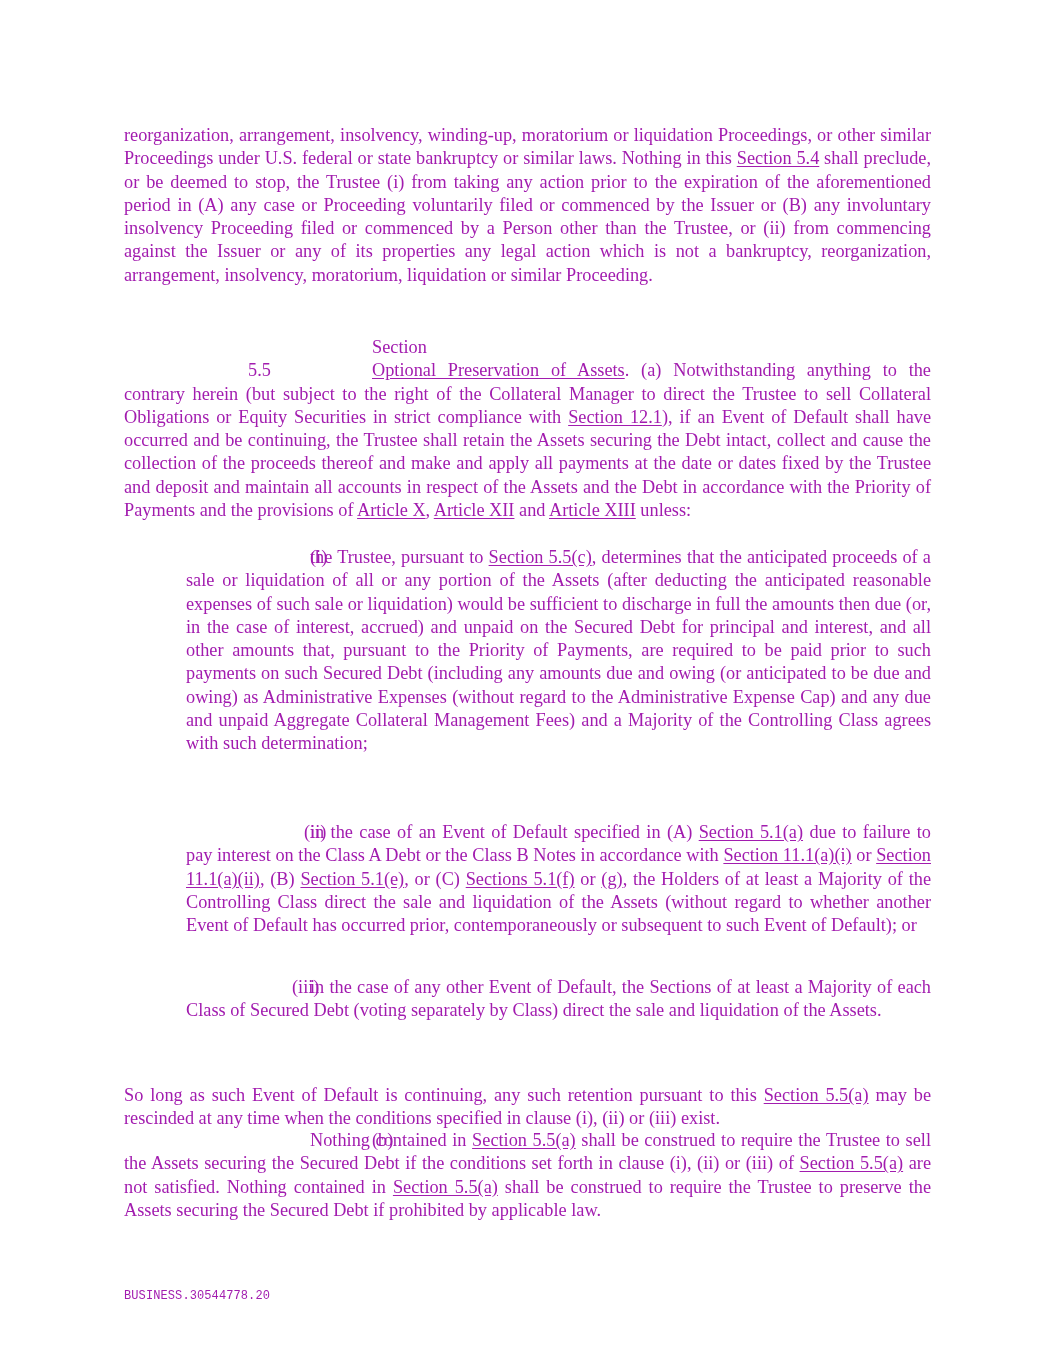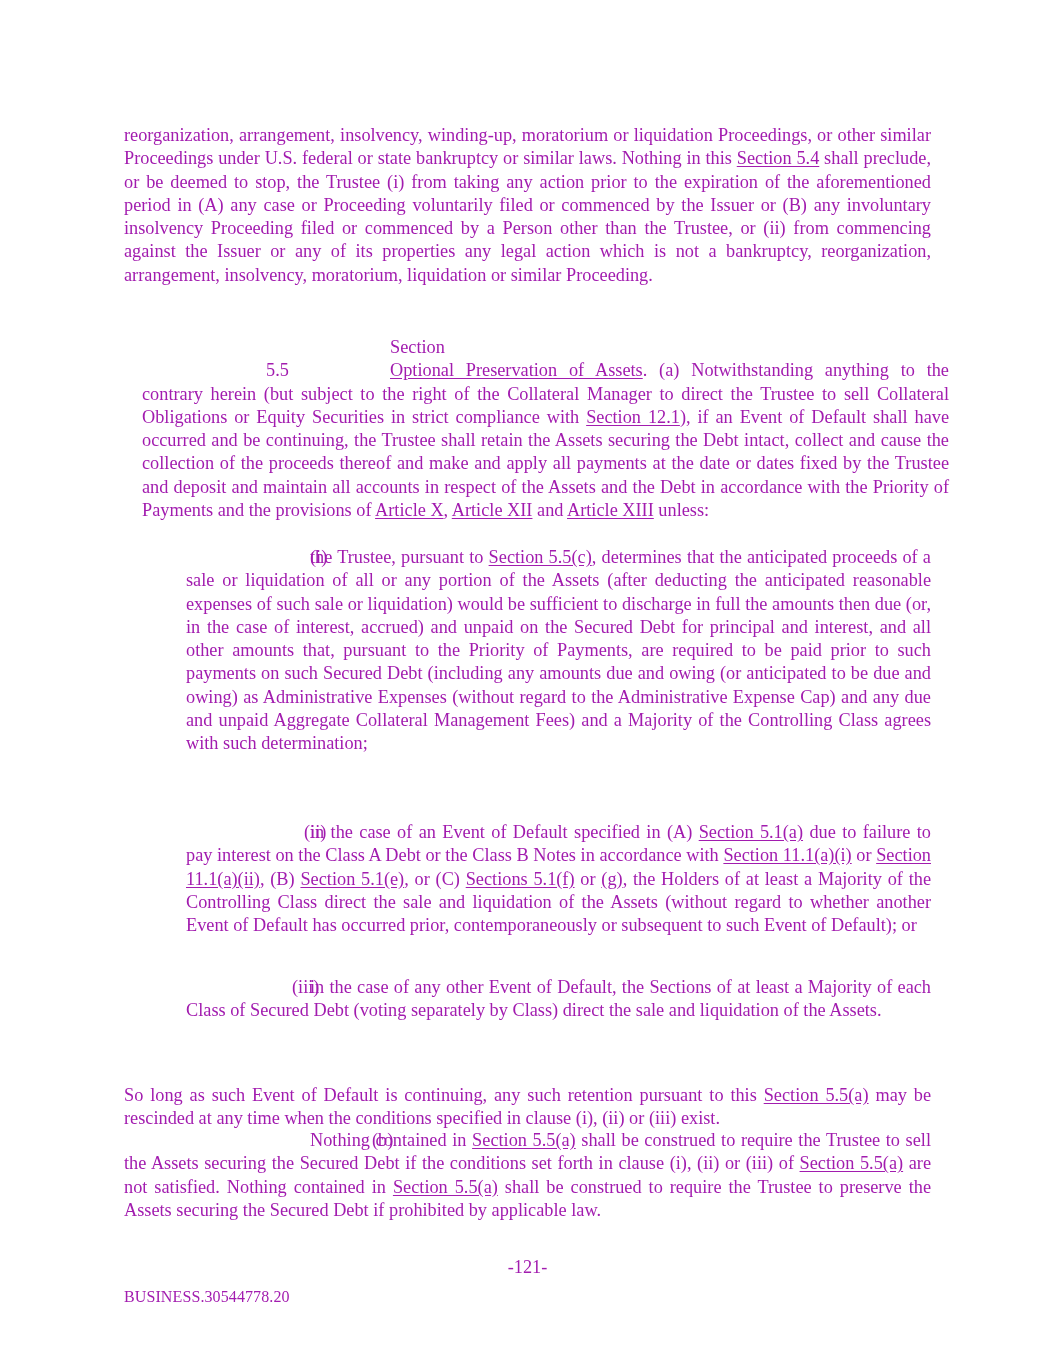--- a/index.html
+++ b/index.html
@@ -12,38 +12,38 @@
     line-height: 23.3px;
   }
   .p {
     position: absolute;
     text-align: justify;
     text-align-last: left;
     margin: 0;
   }
   .u { text-decoration: underline; text-underline-offset: 2px; }
   .p1 { left: 124px; width: 807px; top: 124px; }
-  .p2 { left: 124px; width: 807px; top: 336px; text-indent: 124px; margin-left: 18px; }
+  .p2 { left: 124px; width: 807px; top: 336px; text-indent: 124px; }
   .p3 { left: 186px; width: 745px; top: 546px; text-indent: 62px; }
   .p4 { left: 186px; width: 745px; top: 805px; text-indent: 59px; margin-top: 16px; }
   .p5 { left: 186px; width: 745px; top: 968px; text-indent: 53px; }
   .p6 { left: 124px; width: 807px; top: 1060px; margin-top: 24px; }
   .p7 { left: 124px; width: 807px; top: 1129px; text-indent: 124px; }
   .sec-num { display: inline-block; width: 124px; }
   .lbl-i { display: inline-block; width: 62px; }
   .lbl-ii { display: inline-block; width: 65px; }
   .lbl-iii { display: inline-block; width: 71px; margin-top: 8px; }
   .lbl-b { display: inline-block; width: 62px; }
   .page-num {
     position: absolute; left: 0; width: 1055px; top: 1256px;
     text-align: center; font-size: 18.3px;
   }
   .doc-id {
     position: absolute; left: 124px; top: 1285px;
-    font-size: 16px; letter-spacing: 0.1px;
+    font-size: 12px; letter-spacing: 0.1px; font-family: Liberation Mono, monospace;
   }
 </style>
 </head>
 <body>
 
 <div class="page">
 
   <p class="p p1"><span>reorganization, arrangement, insolvency, winding-up, moratorium or liquidation Proceedings, or other similar Proceedings under U.S. federal or state bankruptcy or similar laws.  Nothing in this </span><span class="u">Section 5.4</span><span> shall preclude, or be deemed to stop, the Trustee (i) from taking any action prior to the expiration of the aforementioned period in (A) any case or Proceeding voluntarily filed or commenced by the Issuer or (B) any involuntary insolvency Proceeding filed or commenced by a Person other than the Trustee, or (ii) from commencing against the Issuer or any of its properties any legal action which is not a bankruptcy, reorganization, arrangement, insolvency, moratorium, liquidation or similar Proceeding.</span></p>
 
   <p class="p p2"><span class="sec-num">Section 5.5</span><span class="u">Optional Preservation of Assets</span><span>.  (a) Notwithstanding anything to the contrary herein (but subject to the right of the Collateral Manager to direct the Trustee to sell Collateral Obligations or Equity Securities in strict compliance with </span><span class="u">Section 12.1</span><span>), if an Event of Default shall have occurred and be continuing, the Trustee shall retain the Assets securing the Debt intact, collect and cause the collection of the proceeds thereof and make and apply all payments at the date or dates fixed by the Trustee and deposit and maintain all accounts in respect of the Assets and the Debt in accordance with the Priority of Payments and the provisions of </span><span class="u">Article X</span><span>, </span><span class="u">Article XII</span><span> and </span><span class="u">Article XIII</span><span> unless:</span></p>
@@ -51,16 +51,15 @@
   <p class="p p3"><span class="lbl-i">(i)</span><span>the Trustee, pursuant to </span><span class="u">Section 5.5(c)</span><span>, determines that the anticipated proceeds of a sale or liquidation of all or any portion of the Assets (after deducting the anticipated reasonable expenses of such sale or liquidation) would be sufficient to discharge in full the amounts then due (or, in the case of interest, accrued) and unpaid on the Secured Debt for principal and interest, and all other amounts that, pursuant to the Priority of Payments, are required to be paid prior to such payments on such Secured Debt (including any amounts due and owing (or anticipated to be due and owing) as Administrative Expenses (without regard to the Administrative Expense Cap) and any due and unpaid Aggregate Collateral Management Fees) and a Majority of the Controlling Class agrees with such determination;</span></p>
 
   <p class="p p4"><span class="lbl-ii">(ii)</span><span>in the case of an Event of Default specified in (A) </span><span class="u">Section 5.1(a)</span><span> due to failure to pay interest on the Class A Debt or the Class B Notes in accordance with </span><span class="u">Section 11.1(a)(i)</span><span> or </span><span class="u">Section 11.1(a)(ii)</span><span>, (B) </span><span class="u">Section 5.1(e)</span><span>, or (C) </span><span class="u">Sections 5.1(f)</span><span> or </span><span class="u">(g)</span><span>, the Holders of at least a Majority of the Controlling Class direct the sale and liquidation of the Assets (without regard to whether another Event of Default has occurred prior, contemporaneously or subsequent to such Event of Default); or</span></p>
 
   <p class="p p5"><span class="lbl-iii">(iii)</span><span>in the case of any other Event of Default, the Sections of at least a Majority of each Class of Secured Debt (voting separately by Class) direct the sale and liquidation of the Assets.</span></p>
 
   <p class="p p6"><span>So long as such Event of Default is continuing, any such retention pursuant to this </span><span class="u">Section 5.5(a)</span><span> may be rescinded at any time when the conditions specified in clause (i), (ii) or (iii) exist.</span></p>
 
   <p class="p p7"><span class="lbl-b">(b)</span><span>Nothing contained in </span><span class="u">Section 5.5(a)</span><span> shall be construed to require the Trustee to sell the Assets securing the Secured Debt if the conditions set forth in clause (i), (ii) or (iii) of </span><span class="u">Section 5.5(a)</span><span> are not satisfied.  Nothing contained in </span><span class="u">Section 5.5(a)</span><span> shall be construed to require the Trustee to preserve the Assets securing the Secured Debt if prohibited by applicable law.</span></p>
 
-  <div class="page-num">-121-</div>
   <div class="doc-id">BUSINESS.30544778.20</div>
 
 </div>
 
 </body></html>

